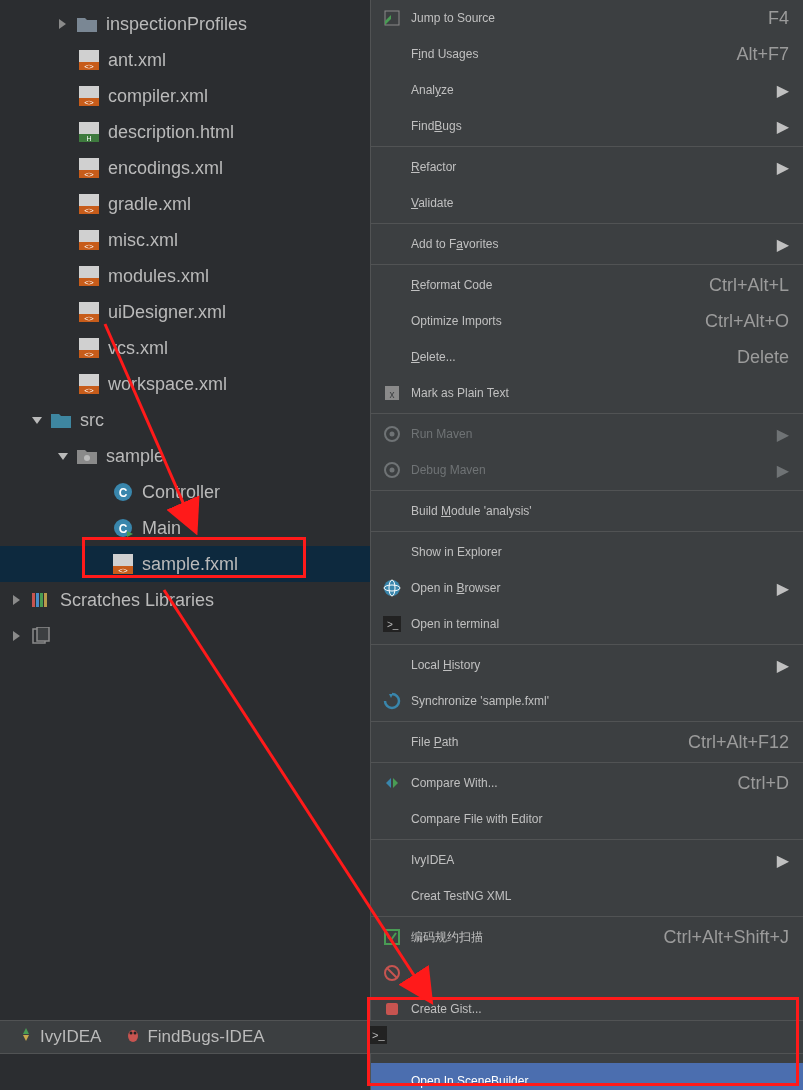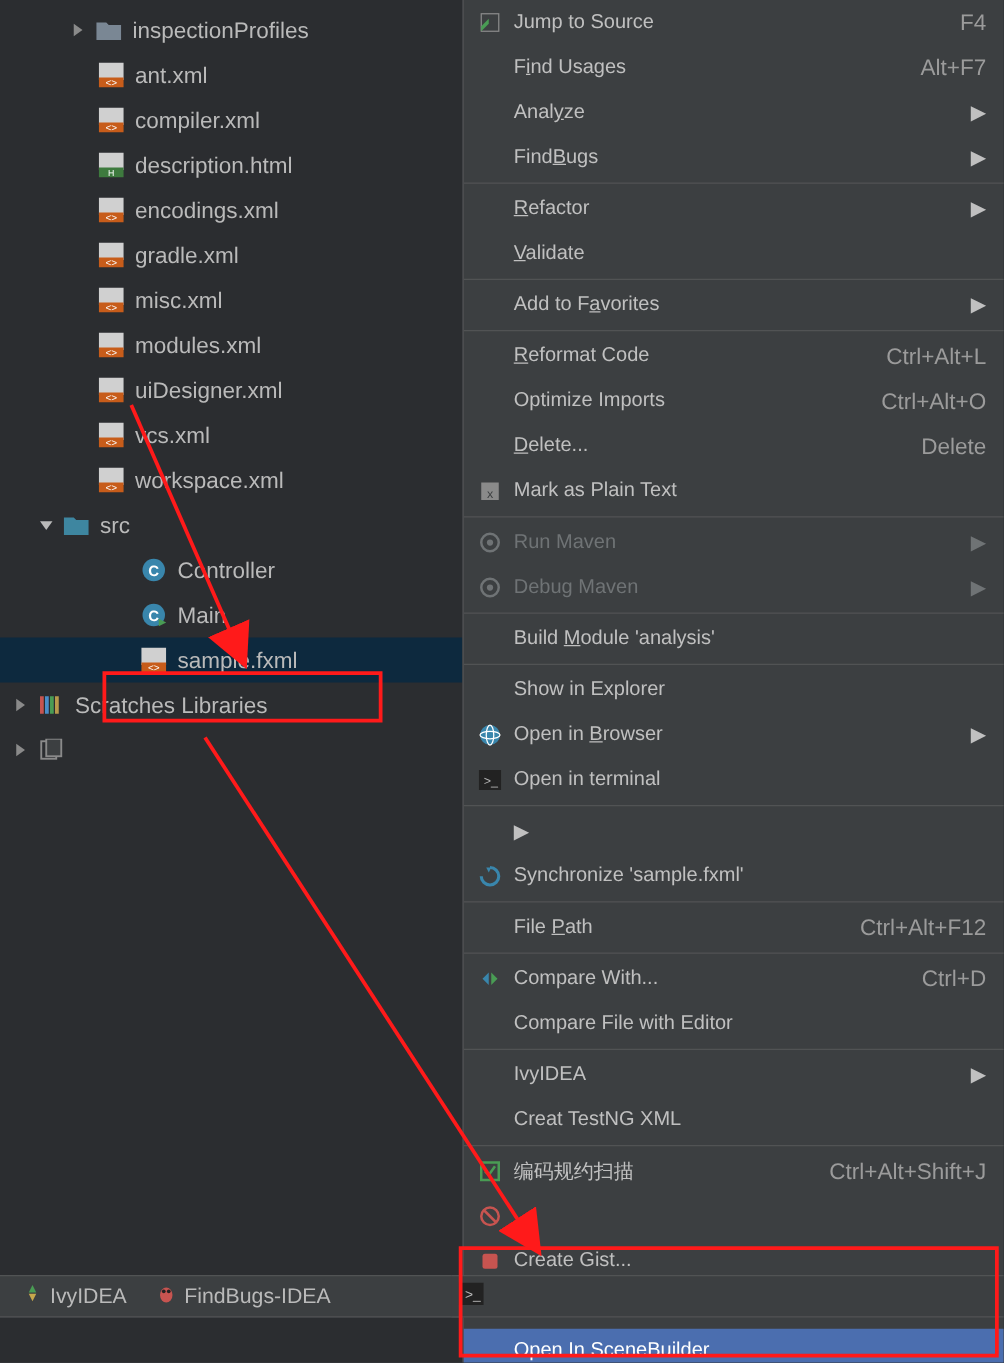--- a/index.html
+++ b/index.html
@@ -61,21 +61,21 @@
   }
   .ctx-item.highlight { background: #4b6eaf; color: #fff; }
   .ctx-item.highlight .ctx-label { color: #fff; }
   .ctx-item.disabled .ctx-label { color: #6f7375; }
   .ctx-icon {
     width: 22px;
     flex: 0 0 22px;
     margin-right: 8px;
     display:flex; align-items:center; justify-content:center;
   }
-  .ctx-label { flex: 1; color: #c0c0c0; font-size: 16px; }
+  .ctx-label { flex: 1; color: #c0c0c0; font-size: 12px; }
   .ctx-label u { text-decoration: underline; }
   .ctx-short { color: #9b9b9b; font-size: 18px; }
   .ctx-arrow { color: #c0c0c0; }
   .sep { height: 1px; background: #515354; margin: 2px 0; }
   .bottom-bar {
     position: absolute;
     top: 1020px;
     left: 0;
     width: 370px;
     height: 34px;
@@ -237,20 +237,35 @@
         </svg>
       </span>
     <span class="icon">
         <svg width="20" height="16">
           <path d="M0 2h8l2 2h10v12H0z" fill="#3e86a0"></path>
         </svg>
       </span>
     <span class="label">src</span>
   </div>
   <div class="tree-item">
+    <span class="spacer" style="width:46px"></span>
+    <span class="chev">
+        <svg width="12" height="12">
+          <path d="M1 3 L11 3 L6 10 Z" fill="#bababa"></path>
+        </svg>
+      </span>
+    <span class="icon">
+        <svg width="20" height="16">
+          <path d="M0 2h8l2 2h10v12H0z" fill="#8a8a8a"></path>
+          <circle cx="10" cy="10" r="3" fill="#bababa"></circle>
+        </svg>
+      </span>
+    <span class="label">sample</span>
+  </div>
+  <div class="tree-item">
       <span class="spacer" style="width:104px"></span>
       <span class="icon">
         <svg width="20" height="20">
           <circle cx="10" cy="10" r="9" fill="#3986ac"></circle>
           <text x="10" y="15" font-size="12" fill="#fff" text-anchor="middle" font-weight="bold">C</text>
         </svg>
       </span>
       <span class="label">Controller</span>
     </div>
   <div class="tree-item">
@@ -422,20 +437,21 @@
         <svg width="18" height="16">
           <rect width="18" height="16" fill="#222"></rect>
           <text x="4" y="12" font-size="10" fill="#bababa">&gt;_</text>
         </svg>
       </span>
       <span class="ctx-label">Open in terminal</span>
     </div>
   <div class="sep"></div>
   <div class="ctx-item">
       <span class="ctx-icon"></span>
+      <span class="ctx-label">Local <u>H</u>istory</span>
       <span class="ctx-arrow">▶</span>
     </div>
   <div class="ctx-item">
       <span class="ctx-icon">
         <svg width="18" height="18">
           <path d="M9 2 A7 7 0 1 1 2 9" fill="none" stroke="#3986ac" stroke-width="2.5"></path>
           <path d="M6 2 L10 2 L8 6 Z" fill="#3986ac"></path>
         </svg>
       </span>
       <span class="ctx-label">Synchronize 'sample.fxml'</span>

